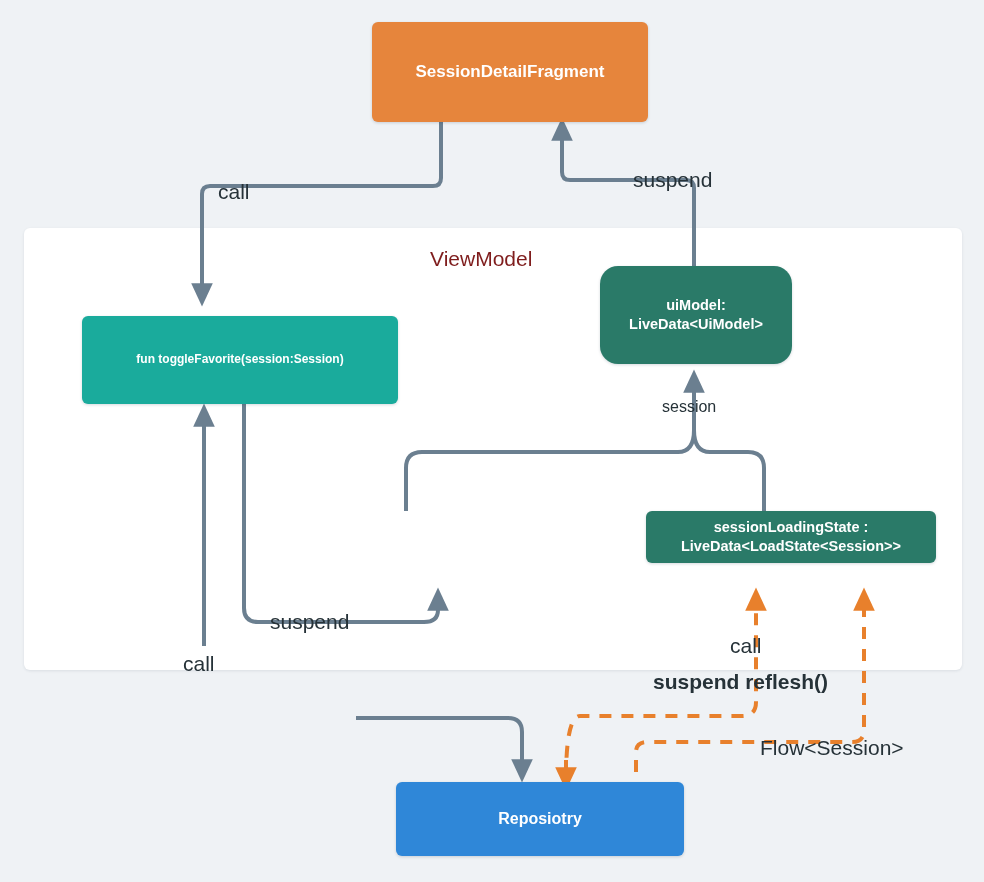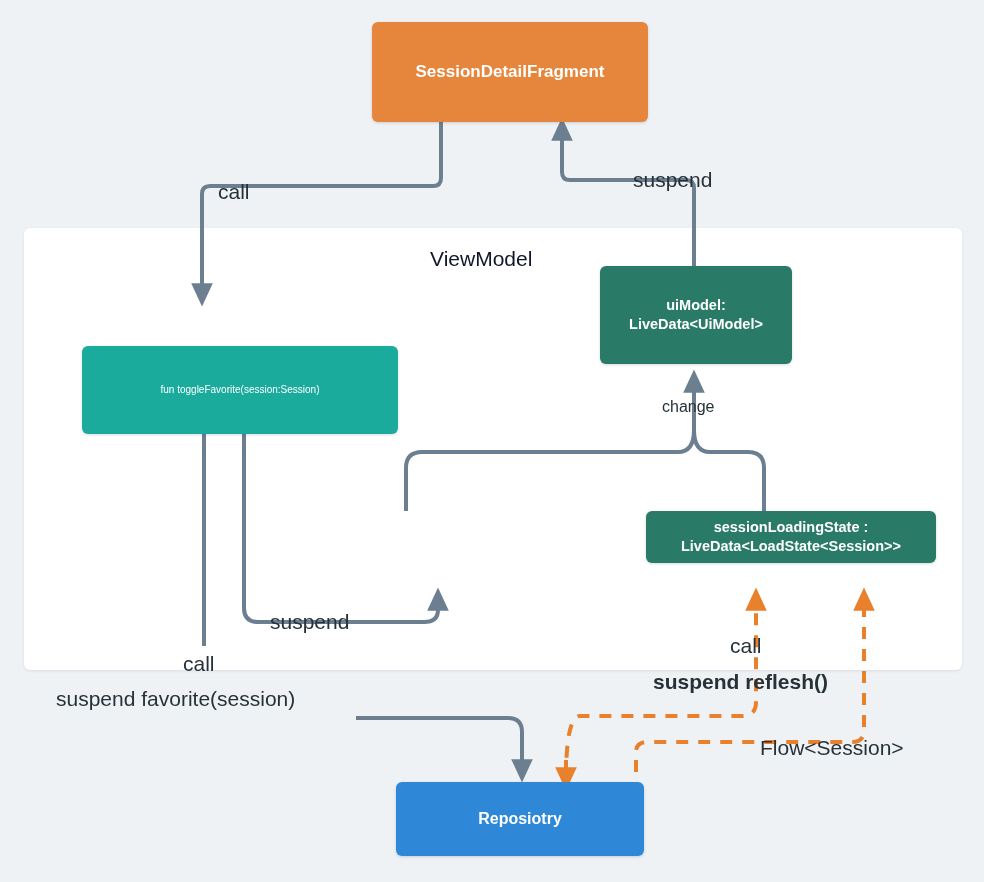--- a/index.html
+++ b/index.html
@@ -37,32 +37,32 @@
     justify-content: center;
     text-align: center;
     color: #ffffff;
     box-shadow: 0 1px 3px rgba(30,50,70,0.18);
     line-height: 1.32;
     box-sizing: border-box;
     padding: 4px 0;
     white-space: pre-line;
   }
   .node-fragment { font-size: 17px; font-weight: 600; }
-  .node-fn { font-size: 10px; font-weight: 400; margin-top: 30px; }
+  .node-fn { font-size: 12px; font-weight: 700; }
   .node-live { font-size: 14.5px; font-weight: 600; }
   .node-repo { font-size: 16px; font-weight: 600; }
   .edge-label {
     position: absolute;
     color: #263238;
     font-size: 21px;
     white-space: nowrap;
   }
   .panel-title {
     position: absolute;
-    color: #0f172a;
+    color: #7f1d1d;
     font-size: 21px;
     white-space: nowrap;
   }
 </style>
 </head>
 <body>
 
 <div id="canvas">
 
   <div class="panel" style="left:24px; top:228px; width:938px; height:442px;"></div>
@@ -100,32 +100,31 @@
     </g>
     <g fill="none" stroke="#e8802c" stroke-width="4" stroke-linecap="butt" stroke-linejoin="round">
       <path d="M566,760 L566,778" marker-end="url(#ahO)"></path>
     </g>
   </svg>
 
   <div class="node node-fragment" style="left:372px; top:22px; width:276px; height:100px; background:#e6853c;">SessionDetailFragment</div>
 
   <div class="node node-fn" style="left:82px; top:316px; width:316px; height:88px; background:#1aab9c;">fun toggleFavorite(session:Session)</div>
 
-  <div class="node node-live" style="left:600px; top:266px; width:192px; height:98px; background:#2a7a68;">uiModel:
+  <div class="node node-live" style="left:600px; top:266px; width:192px; height:98px; background:#2a7a68;border-radius:18px;">uiModel:
 LiveData&lt;UiModel&gt;</div>
 
 
   <div class="node node-live" style="left:646px; top:511px; width:290px; height:52px; background:#2a7a68;">sessionLoadingState :
 LiveData&lt;LoadState&lt;Session&gt;&gt;</div>
 
-  <div class="node node-repo" style="left:396px; top:782px; width:248px; height:74px; background:#2f87d8;">Reposiotry</div>
+  <div class="node node-repo" style="left:396px; top:782px; width:288px; height:74px; background:#2f87d8;">Reposiotry</div>
 
   <div class="edge-label" style="left:218px; top:180px;">call</div>
   <div class="edge-label" style="left:633px; top:168px;">suspend</div>
-  <div class="edge-label" style="left:662px; top:398px; font-size:16px;">change</div>
+  <div class="edge-label" style="left:662px; top:398px; font-size:16px;">session</div>
   <div class="edge-label" style="left:270px; top:610px;">suspend</div>
   <div class="edge-label" style="left:183px; top:652px;">call</div>
-  <div class="edge-label" style="left:56px; top:687px;">suspend favorite(session)</div>
   <div class="edge-label" style="left:730px; top:634px;">call</div>
   <div class="edge-label" style="left:653px; top:670px;font-weight:bold;">suspend reflesh()</div>
   <div class="edge-label" style="left:760px; top:736px;">Flow&lt;Session&gt;</div>
 
 </div>
 
 </body></html>

